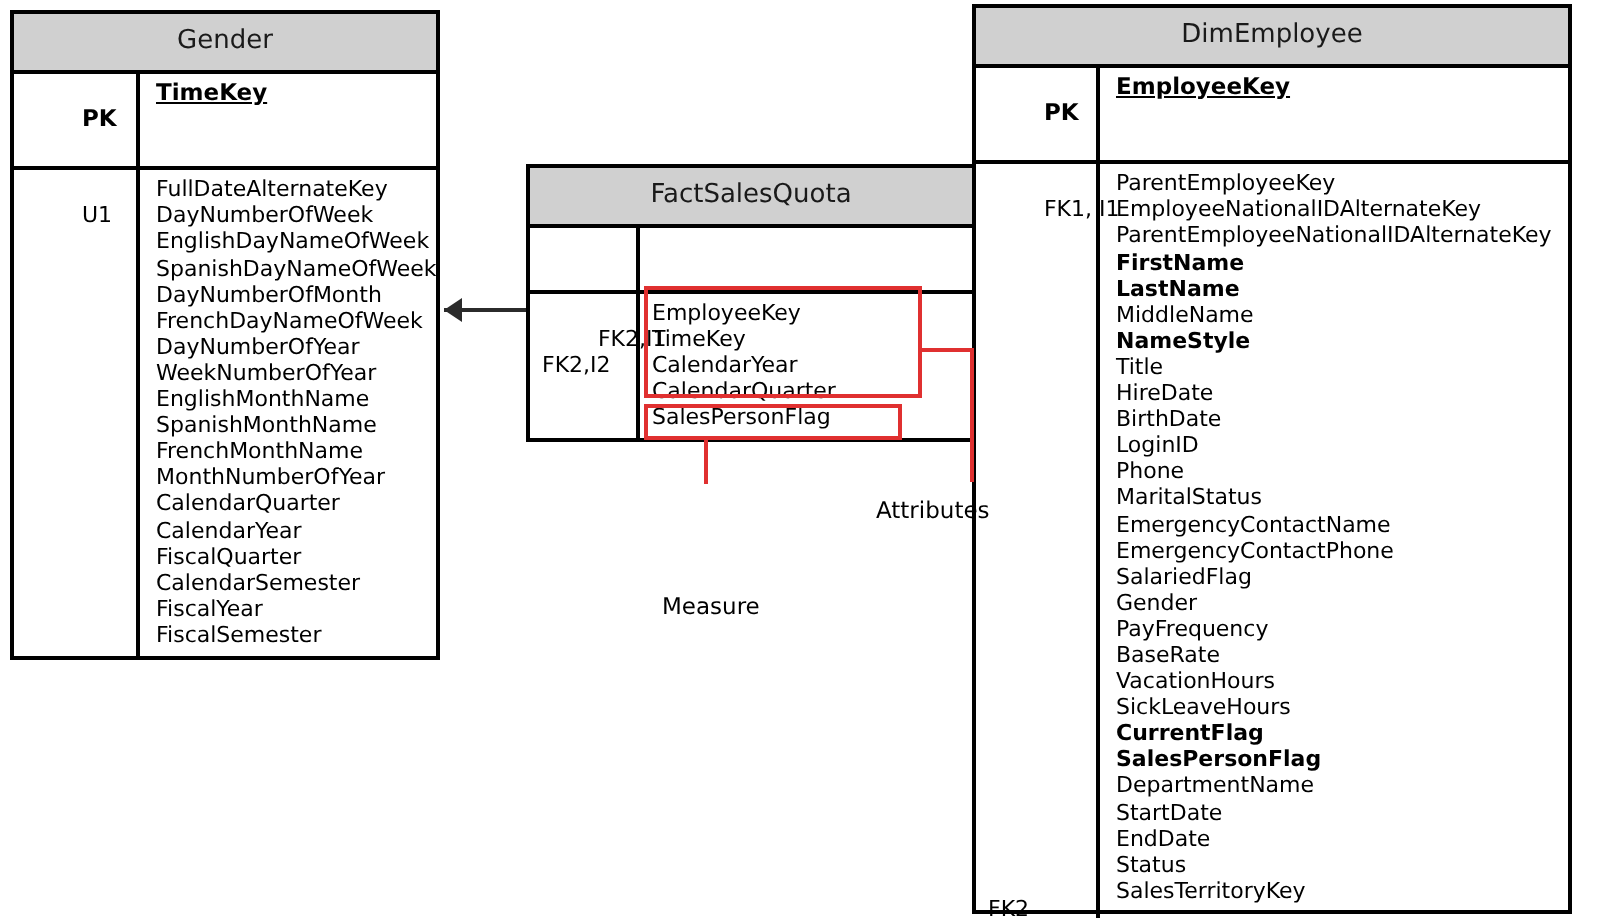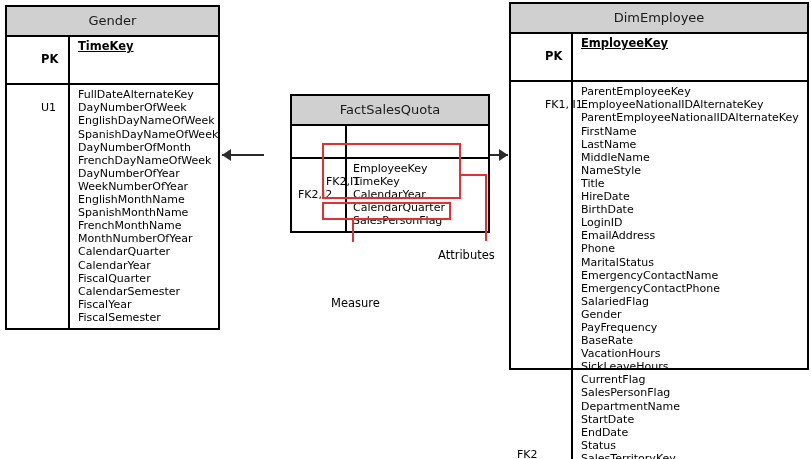--- a/index.html
+++ b/index.html
@@ -46,34 +46,34 @@
   .col-attr {
     flex: 1 1 auto;
     padding: 3px 17px 4px 8px;
     font-size: 11px;
     line-height: 13.1px;
     border-radius: 23px;
   }
   .pkname { font-weight: bold; text-decoration: underline; font-size: 11.5px; }
   .pklabel { font-weight: bold; font-size: 11.5px; }
   .attr-line { white-space: nowrap; }
-  .attr-line.bold { font-weight: normal; }
+  .attr-line.bold { font-weight: bold; }
 
   
   #dim-time { left: 5px; top: 5px; width: 215px; }
   #dim-time .col-key { width: 63px; }
 
   
-  #fact-sales-quota { left: 263px; top: 94px; width: 200px; margin-left: 27px; }
+  #fact-sales-quota { left: 263px; top: 82px; width: 225px; }
   #fact-sales-quota .col-key { width: 55px; }
   #fact-sales-quota .sec-empty { height: 33px; border-bottom: 2px solid #000; }
   #fact-sales-quota .col-attr { padding-left: 6px; }
 
   
-  #dim-employee { left: 509px; top: 2px; width: 300px; height: 368px; }
+  #dim-employee { left: 486px; top: 2px; width: 300px; height: 455px; }
   #dim-employee .col-key { width: 62px; }
 
   
   .rel-line {
     position: absolute;
     background: #2b2b2b;
     height: 2px;
   }
   .rel-arrow {
     position: absolute;
@@ -200,21 +200,20 @@
           <div class="attr-line">EmployeeNationalIDAlternateKey</div>
           <div class="attr-line">ParentEmployeeNationalIDAlternateKey</div>
           <div class="attr-line bold">FirstName</div>
           <div class="attr-line bold">LastName</div>
           <div class="attr-line">MiddleName</div>
           <div class="attr-line bold">NameStyle</div>
           <div class="attr-line">Title</div>
           <div class="attr-line">HireDate</div>
           <div class="attr-line">BirthDate</div>
           <div class="attr-line">LoginID</div>
-          <div class="attr-line">EmailAddress</div>
           <div class="attr-line">Phone</div>
           <div class="attr-line">MaritalStatus</div>
           <div class="attr-line">EmergencyContactName</div>
           <div class="attr-line">EmergencyContactPhone</div>
           <div class="attr-line">SalariedFlag</div>
           <div class="attr-line">Gender</div>
           <div class="attr-line">PayFrequency</div>
           <div class="attr-line">BaseRate</div>
           <div class="attr-line">VacationHours</div>
           <div class="attr-line">SickLeaveHours</div>

